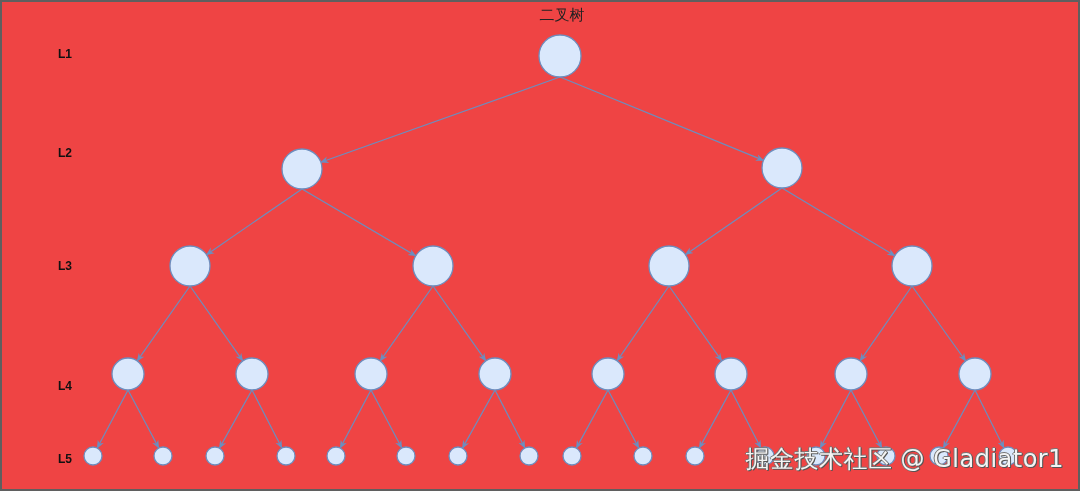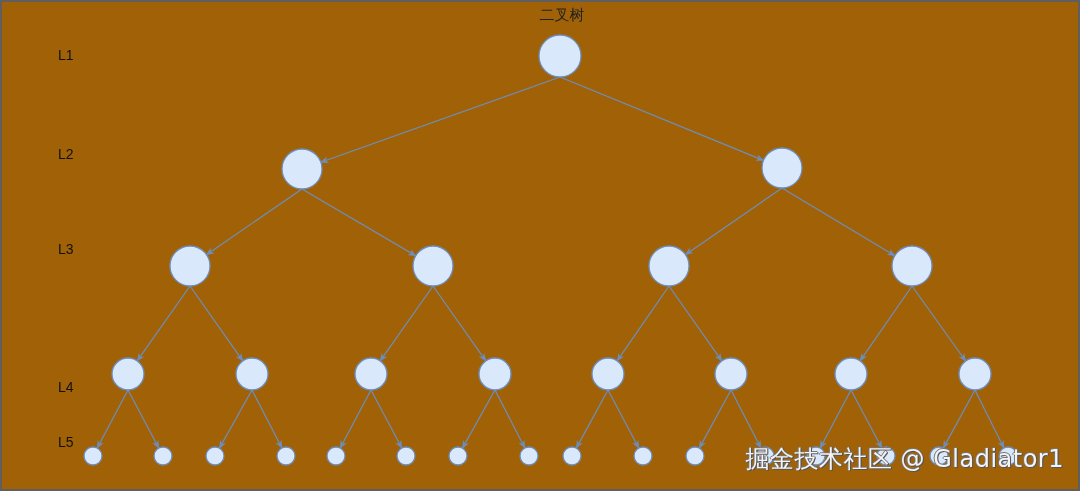--- a/index.html
+++ b/index.html
@@ -1,46 +1,46 @@
 <!DOCTYPE html>
 <html><head>
 <meta charset="utf-8">
 <style>
   html, body { margin:0; padding:0; }
   body { width:1080px; height:491px; overflow:hidden; background:#fff; }
   #canvas {
     position:relative; width:1076px; height:487px;
-    background:#a16207; border:2px solid #5f5f5f;
+    background:#ef4444; border:2px solid #5f5f5f;
     font-family:"Liberation Sans", "DejaVu Sans", sans-serif;
   }
   #tree { position:absolute; left:0; top:0; }
   .title {
     position:absolute; left:520px; top:4px; width:80px; text-align:center;
     font-size:15px; color:#222; font-family:"DejaVu Sans", sans-serif;
   }
-  .lvl { position:absolute; left:56px; font-size:14px; color:#111; font-weight:400; }
+  .lvl { position:absolute; left:56px; font-size:12px; color:#111; font-weight:700; }
   .watermark {
     position:absolute; right:14px; bottom:14px;
     font-family:"DejaVu Sans", sans-serif; font-size:24px; color:#f4f4f4;
     text-shadow: 1px 1px 0 #555, -1px 0 0 #777, 0 -1px 0 #777, 1px 0 0 #555;
     letter-spacing:0.5px;
     margin-top:19px;
   }
 </style>
 </head>
 <body>
 
 <div id="canvas">
   <div class="title">二叉树</div>
 
   <div class="lvl" style="top:45px">L1</div>
   <div class="lvl" style="top:144px">L2</div>
-  <div class="lvl" style="top:239px">L3</div>
+  <div class="lvl" style="top:257px">L3</div>
   <div class="lvl" style="top:377px">L4</div>
-  <div class="lvl" style="top:432px">L5</div>
+  <div class="lvl" style="top:450px">L5</div>
 
   <svg id="tree" width="1076" height="487" xmlns="http://www.w3.org/2000/svg">
     <defs>
       <marker id="arrow" viewBox="0 0 10 10" refX="9" refY="5" markerWidth="7" markerHeight="7" orient="auto-start-reverse">
         <path d="M0,1 L10,5 L0,9 L3,5 Z" fill="#6c8ebf"></path>
       </marker>
     </defs>
     <g id="edges">
         <line x1="558" y1="75" x2="318.83813985354607" y2="160.2825237731541" stroke="#6c8ebf" stroke-width="1.2" marker-end="url(#arrow)"></line>
         <line x1="558" y1="75" x2="761.4943767774814" y2="158.4143616520307" stroke="#6c8ebf" stroke-width="1.2" marker-end="url(#arrow)"></line>

